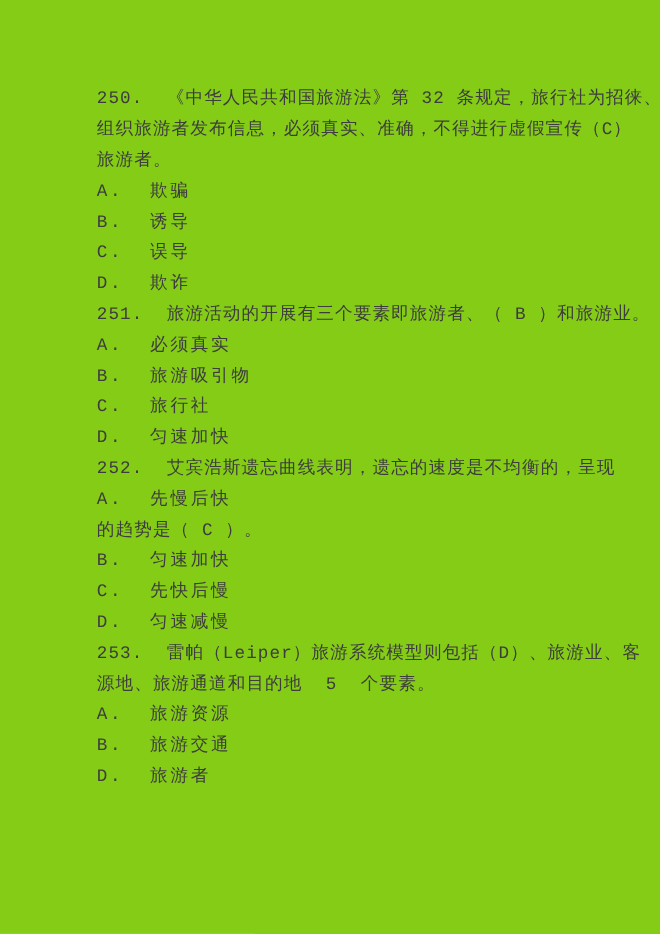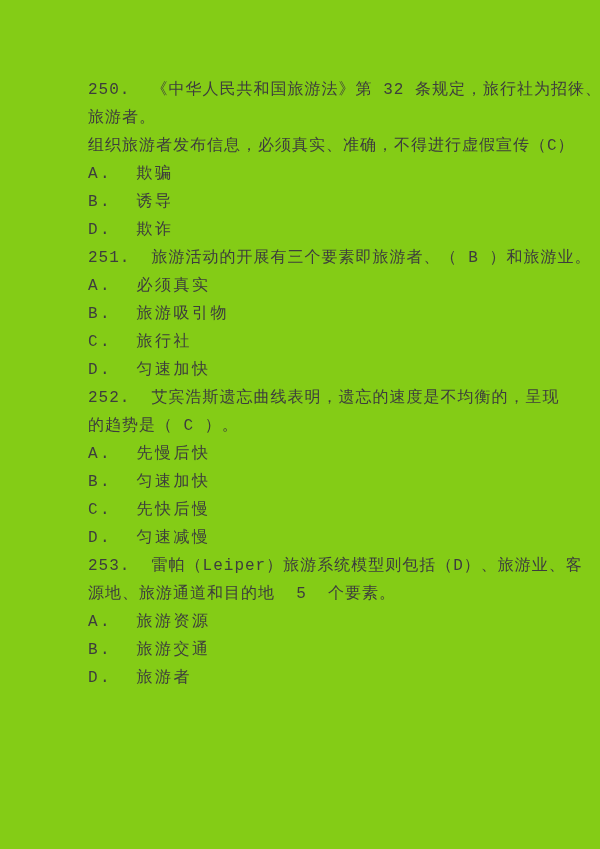--- a/index.html
+++ b/index.html
@@ -39,39 +39,40 @@
   }
 </style>
 </head>
 <body>
 
 <div class="page">
   <div class="content">
 
     <div class="question-block">
       <div class="line">250.  《中华人民共和国旅游法》第 32 条规定，旅行社为招徕、</div>
+      <div class="line">组织旅游者发布信息，必须真实、准确，不得进行虚假宣传（C）</div>
       <div class="line">旅游者。</div>
-      <div class="line">组织旅游者发布信息，必须真实、准确，不得进行虚假宣传（C）</div>
       <div class="line option">A.  欺骗</div>
       <div class="line option">B.  诱导</div>
+      <div class="line option">C.  误导</div>
       <div class="line option">D.  欺诈</div>
     </div>
 
     <div class="question-block">
       <div class="line">251.  旅游活动的开展有三个要素即旅游者、（ B ）和旅游业。</div>
       <div class="line option">A.  必须真实</div>
       <div class="line option">B.  旅游吸引物</div>
       <div class="line option">C.  旅行社</div>
       <div class="line option">D.  匀速加快</div>
     </div>
 
     <div class="question-block">
       <div class="line">252.  艾宾浩斯遗忘曲线表明，遗忘的速度是不均衡的，呈现</div>
+      <div class="line option">A.  先慢后快</div>
       <div class="line">的趋势是（ C ）。</div>
-      <div class="line option">A.  先慢后快</div>
       <div class="line option">B.  匀速加快</div>
       <div class="line option">C.  先快后慢</div>
       <div class="line option">D.  匀速减慢</div>
     </div>
 
     <div class="question-block">
       <div class="line">253.  雷帕（Leiper）旅游系统模型则包括（D）、旅游业、客</div>
       <div class="line">源地、旅游通道和目的地  5  个要素。</div>
       <div class="line option">A.  旅游资源</div>
       <div class="line option">B.  旅游交通</div>

